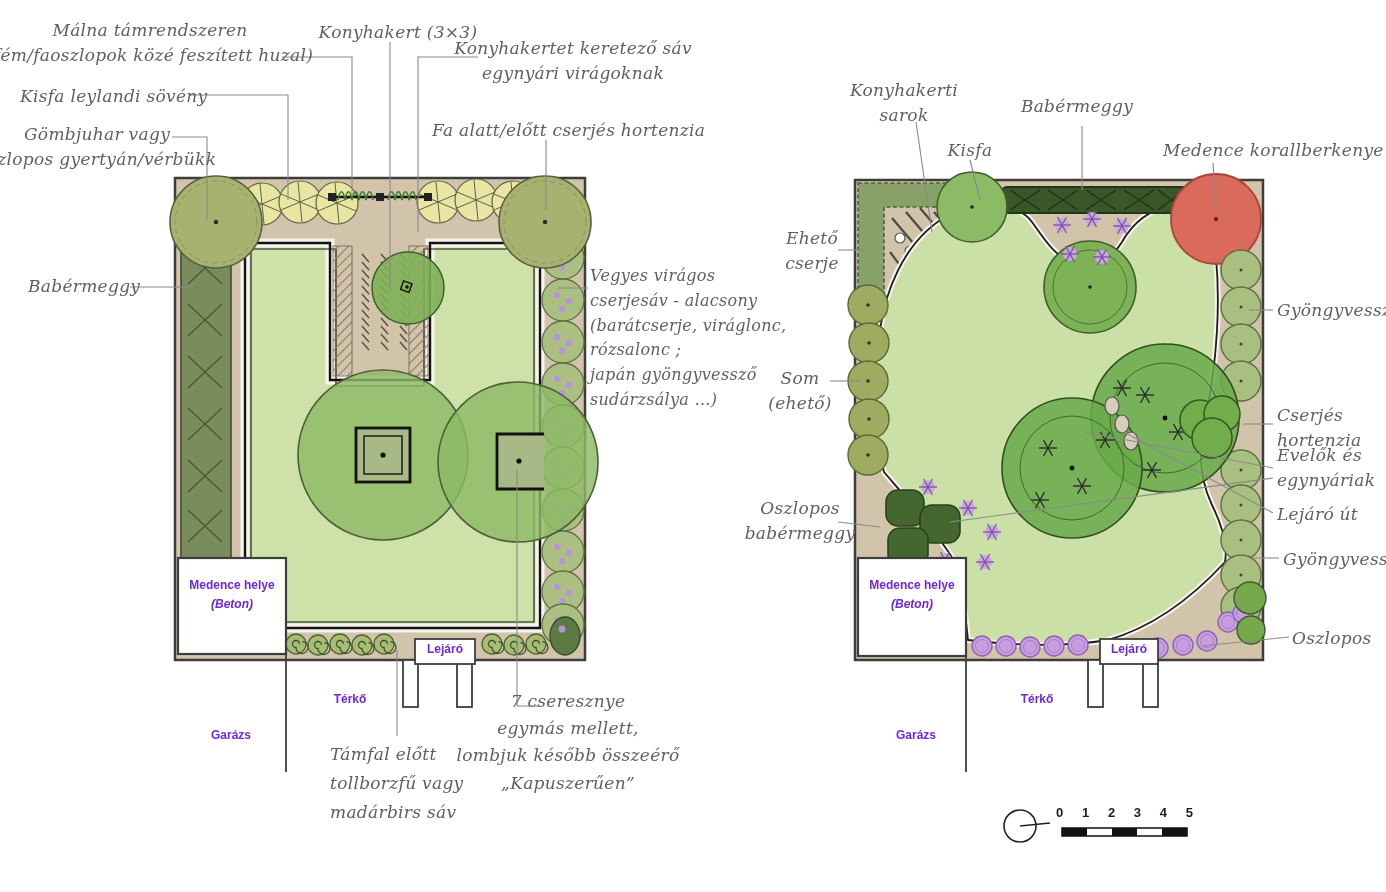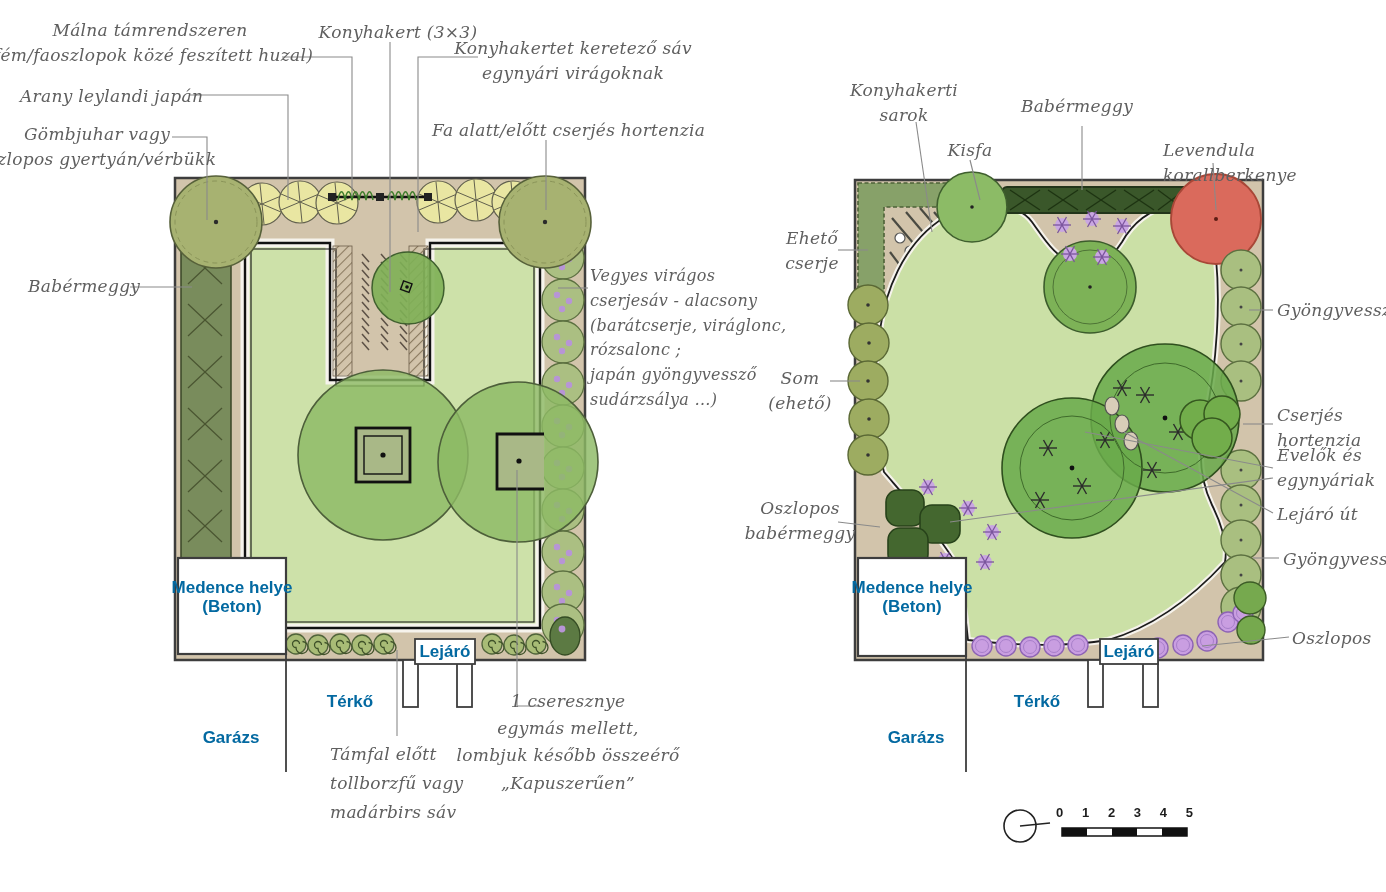--- a/index.html
+++ b/index.html
@@ -3,23 +3,23 @@
 <meta charset="utf-8">
 <style>
   html,body{margin:0;padding:0}
   body{width:1386px;height:892px;position:relative;background:#ffffff;overflow:hidden;
        font-family:"Liberation Sans",sans-serif}
   svg.scene{position:absolute;left:0;top:0}
   .hand{position:absolute;font-family:"DejaVu Serif",serif;font-style:italic;color:#5f5f5f;
         font-size:17px;line-height:1.45;white-space:pre-line;letter-spacing:.3px}
   .hand.center{text-align:center;transform:translateX(-50%)}
   .hand.small{font-size:16px;line-height:1.55}
-  .printed{position:absolute;font-family:"Liberation Sans",sans-serif;font-weight:bold;color:#0369a1;
-           font-size:17px;text-align:center;transform:translateX(-50%);white-space:pre-line}
-  .printed.italic{}
+  .printed{position:absolute;font-family:"Liberation Sans",sans-serif;font-weight:bold;color:#6d28d9;
+           font-size:12px;text-align:center;transform:translateX(-50%);white-space:pre-line}
+  .printed.italic{font-style:italic}
   .ticks{position:absolute;display:flex;justify-content:space-between;font-weight:bold;font-size:13px;
          color:#1d1d1d;font-family:"Liberation Sans",sans-serif}
 </style>
 </head>
 <body>
 
 <svg class="scene" width="1386" height="892">
   <defs>
     <pattern id="hatch" width="7" height="7" patternUnits="userSpaceOnUse" patternTransform="rotate(45)">
       <line x1="0" y1="0" x2="0" y2="7" stroke="#8a7a5f" stroke-width="2.2"></line>
@@ -371,44 +371,44 @@
     <circle cx="1020" cy="826" r="16"></circle>
     <line x1="1020" y1="826" x2="1050" y2="823"></line>
   </g>
 </svg>
 
 <div class="hand center" style="left:150px;top:18px">Málna támrendszeren
 (fém/faoszlopok közé feszített huzal)</div>
 <div class="hand center" style="left:398px;top:20px">Konyhakert (3×3)</div>
 <div class="hand center" style="left:573px;top:36px">Konyhakertet keretező sáv
 egynyári virágoknak</div>
-<div class="hand" style="left:20px;top:84px">Arany leylandi japán</div>
+<div class="hand" style="left:20px;top:84px">Kisfa leylandi sövény</div>
 <div class="hand center" style="left:97px;top:122px">Gömbjuhar vagy
 oszlopos gyertyán/vérbükk</div>
 <div class="hand" style="left:432px;top:118px">Fa alatt/előtt cserjés hortenzia</div>
 <div class="hand" style="left:28px;top:274px">Babérmeggy</div>
 <div class="hand small" style="left:590px;top:264px">Vegyes virágos
 cserjesáv - alacsony
 (barátcserje, viráglonc,
 rózsalonc ;
 japán gyöngyvessző
 sudárzsálya …)</div>
 <div class="hand" style="left:330px;top:740px;line-height:1.7">Támfal előtt
 tollborzfű vagy
 madárbirs sáv</div>
-<div class="hand center" style="left:568px;top:688px;line-height:1.6">1 cseresznye
+<div class="hand center" style="left:568px;top:688px;line-height:1.6">7 cseresznye
 egymás mellett,
 lombjuk később összeérő
 „Kapuszerűen”</div>
 
 <div class="hand center" style="left:904px;top:78px">Konyhakerti
 sarok</div>
 <div class="hand center" style="left:970px;top:138px">Kisfa</div>
 <div class="hand center" style="left:1077px;top:94px">Babérmeggy</div>
-<div class="hand" style="left:1163px;top:138px">Levendula korallberkenye</div>
+<div class="hand" style="left:1163px;top:138px">Medence korallberkenye</div>
 <div class="hand center" style="left:812px;top:226px">Ehető
 cserje</div>
 <div class="hand center" style="left:800px;top:366px">Som
 (ehető)</div>
 <div class="hand center" style="left:800px;top:496px">Oszlopos
 babérmeggy</div>
 <div class="hand" style="left:1277px;top:298px">Gyöngyvessző</div>
 <div class="hand" style="left:1277px;top:403px">Cserjés
 hortenzia</div>
 <div class="hand" style="left:1277px;top:443px">Évelők és

